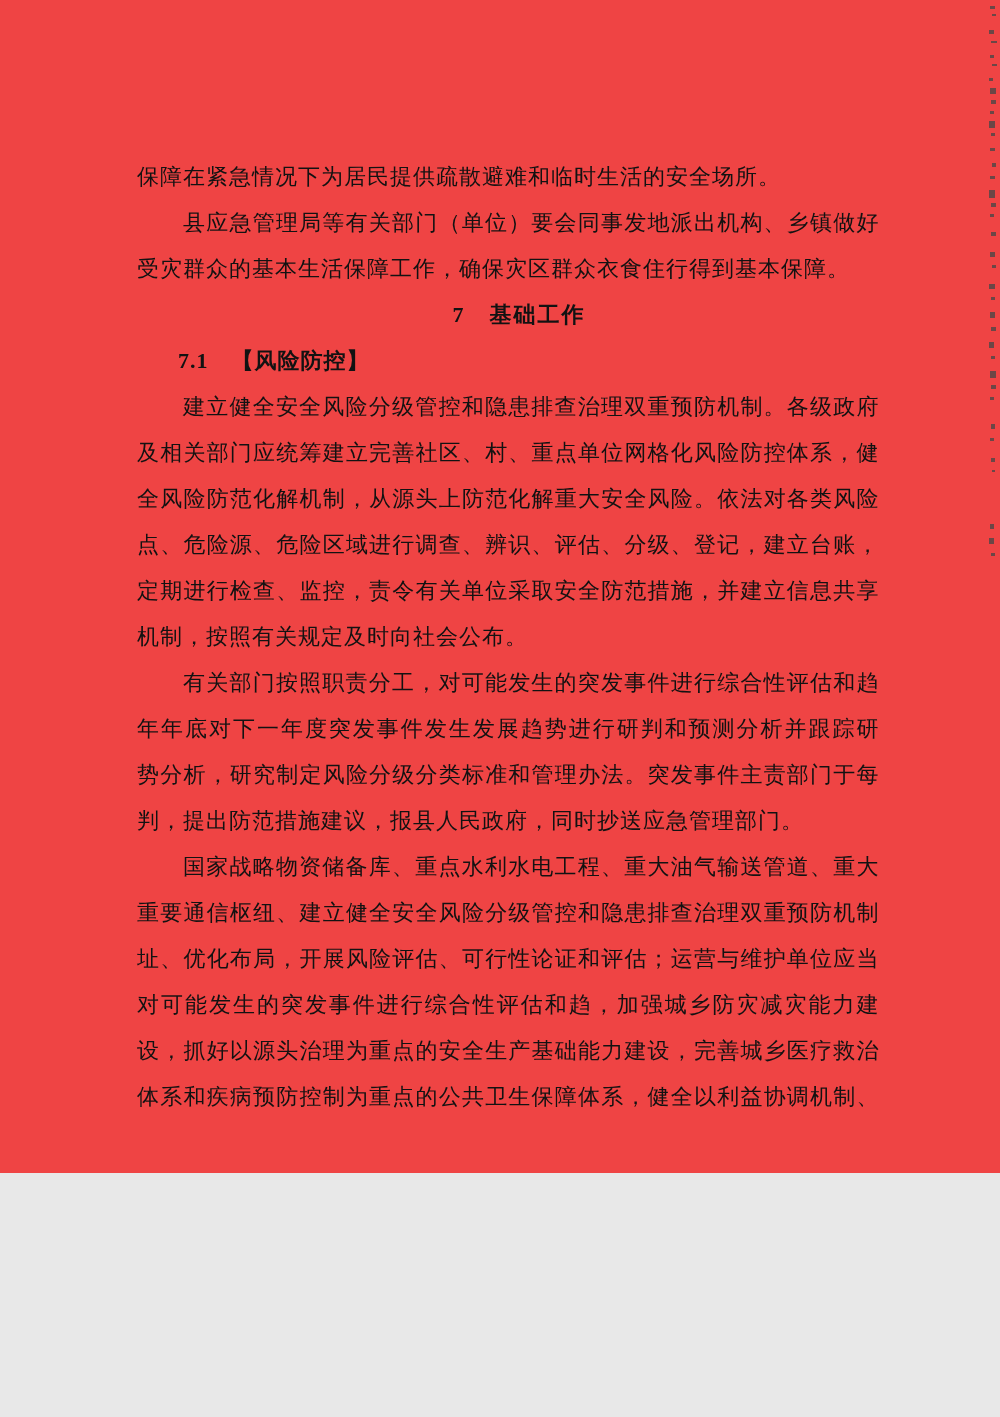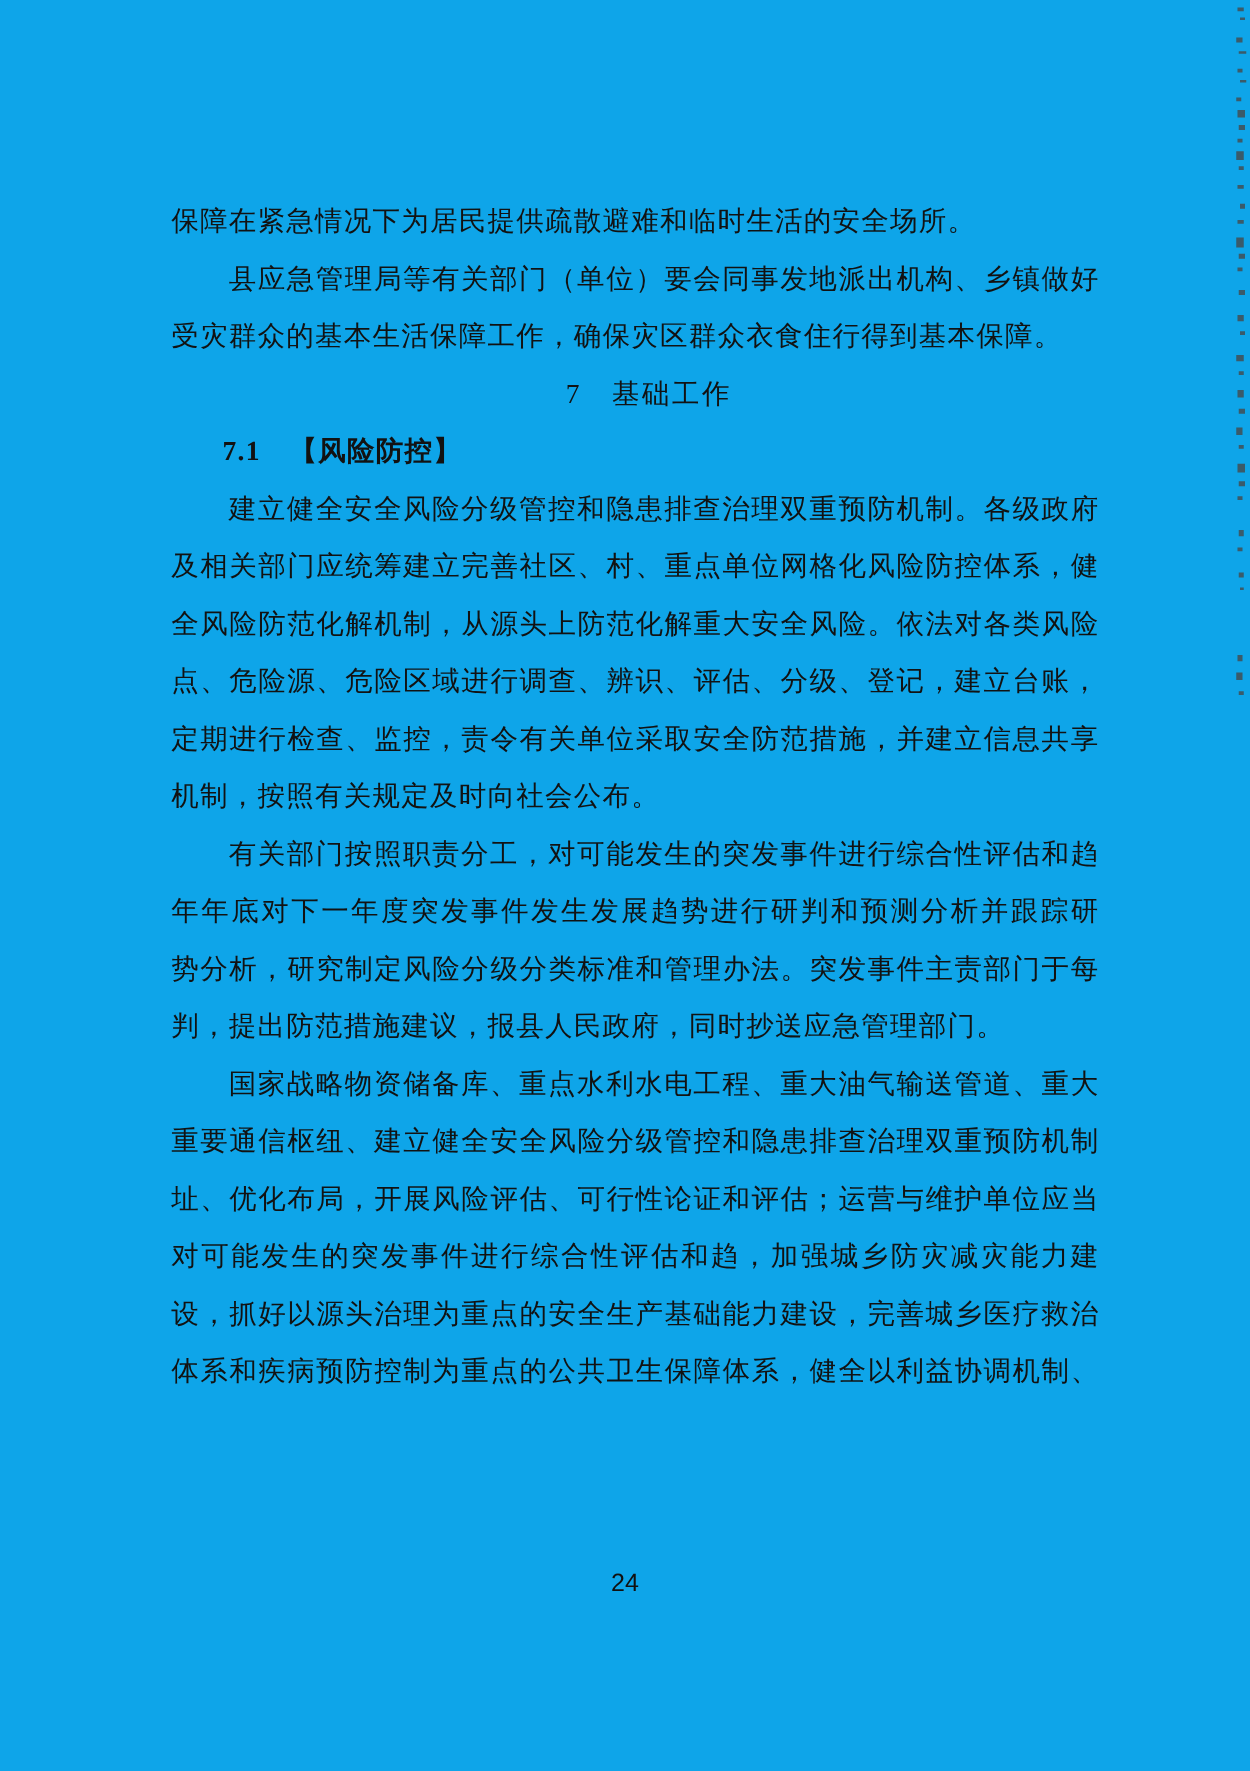--- a/index.html
+++ b/index.html
@@ -1,21 +1,21 @@
 <!DOCTYPE html>
 <html><head>
 <meta charset="utf-8">
 <style>
   html, body { margin: 0; padding: 0; background: #e8e8e8; }
   .page {
     position: relative;
     width: 1000px;
-    height: 1417px;
+    height: 1173px;
     margin: 0 auto;
-    background: #0ea5e9;
+    background: #ef4444;
     overflow: hidden;
     font-family: "Liberation Serif", "DejaVu Serif", serif;
     color: #121212;
   }
   .text-block {
     position: absolute;
     left: 137px;
     top: 154px;
     width: 742px;
   }
@@ -33,21 +33,21 @@
   
   .end {
     text-align: left;
     letter-spacing: 1px;
     white-space: nowrap;
   }
   
   .ind { text-indent: 46px; }
   .h1 {
     text-align-last: center;
-    font-weight: 400;
+    font-weight: 700;
     position: relative;
     left: 11px;
     letter-spacing: 2px;
   }
   .h2 {
     font-weight: 700;
     text-indent: 41px;
     letter-spacing: 1px;
     white-space: nowrap;
   }

